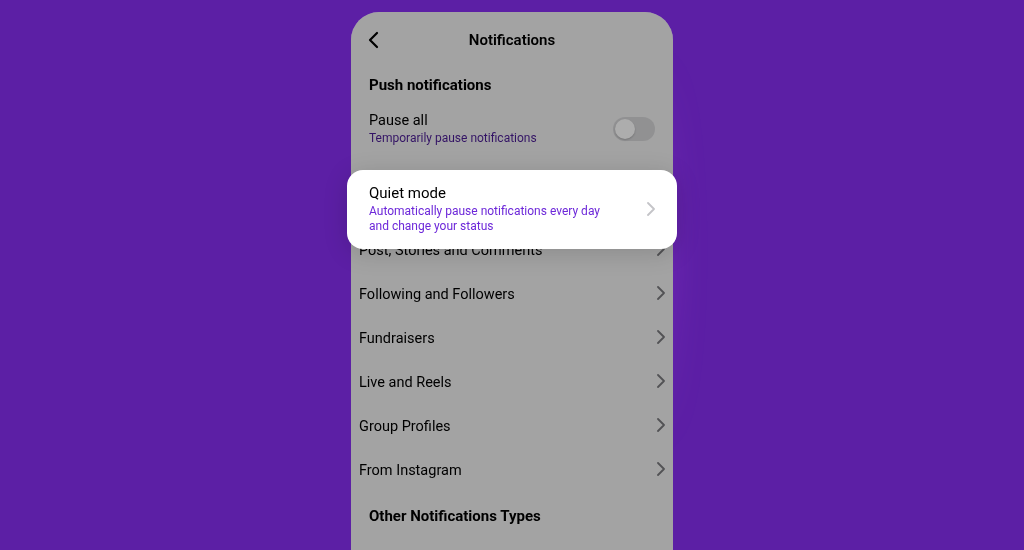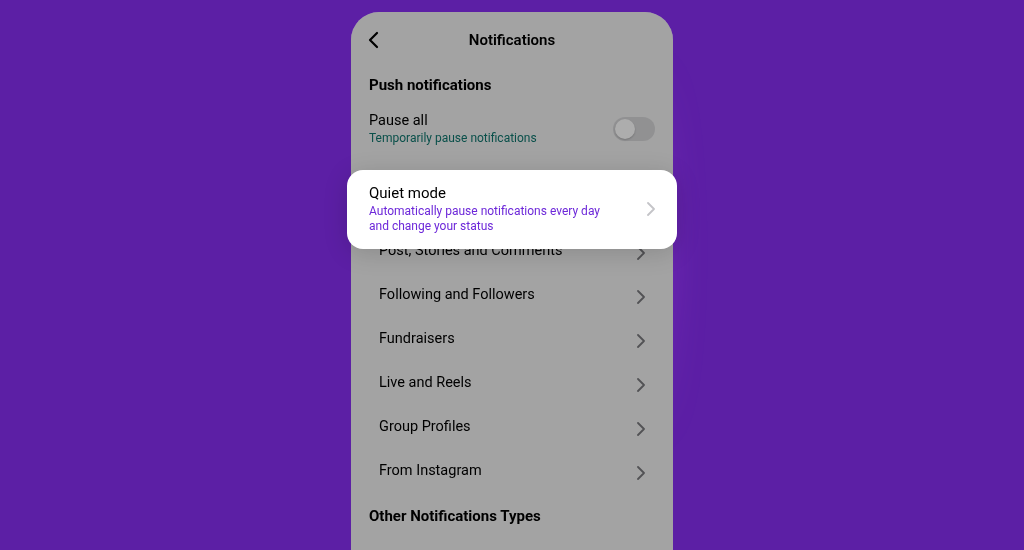--- a/index.html
+++ b/index.html
@@ -77,21 +77,21 @@
       gap: 10px;
     }
     .row-text { flex: 1; min-width: 0; }
     .row-title {
       font-size: 14.5px;
       color: #000000;
       line-height: 1.25;
     }
     .row-sub {
       font-size: 12px;
-      color: #0f766e;
+      color: #4c1d95;
       line-height: 1.3;
       margin-top: 1px;
     }
     .toggle {
       width: 42px;
       height: 24px;
       background: #d6d6d8;
       border-radius: 12px;
       position: relative;
       flex-shrink: 0;
@@ -106,23 +106,23 @@
       top: 2px;
       box-shadow: 0 1px 2px rgba(0,0,0,0.2);
     }
     .chev {
       width: 8px;
       height: 14px;
       flex-shrink: 0;
     }
     .chev svg { width: 8px; height: 14px; display: block; }
     .item-row {
-      padding: 13px 28px;
-      display: flex;
-      align-items: flex-end;
+      padding: 13px 8px;
+      display: flex;
+      align-items: flex-start;
       justify-content: space-between;
     }
     .item-row .row-title { font-size: 14.5px; }
     
     .quiet-highlight {
       position: absolute;
       left: -4px;
       right: -4px;
       background: #fff;
       border-radius: 16px;

